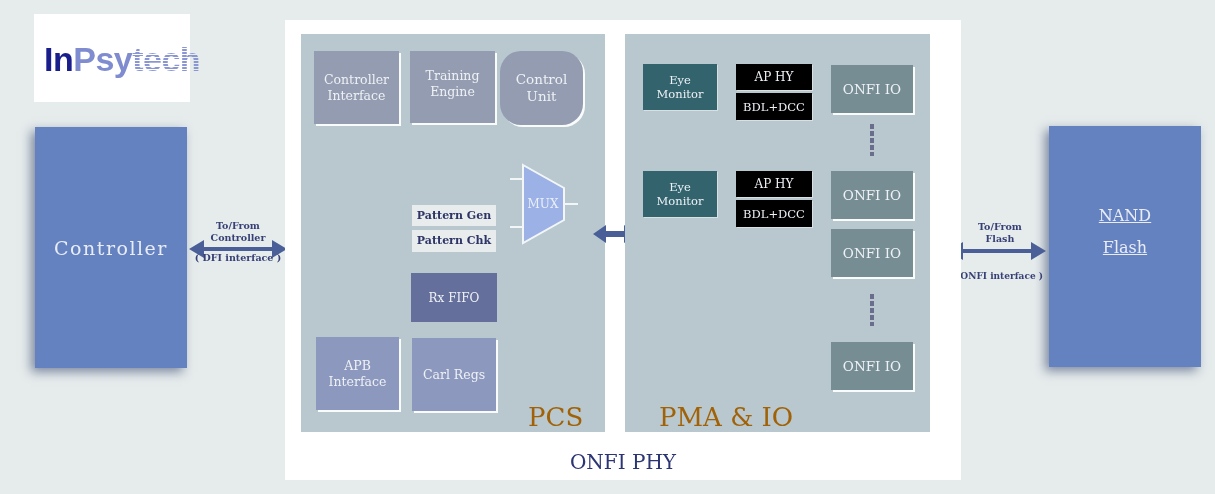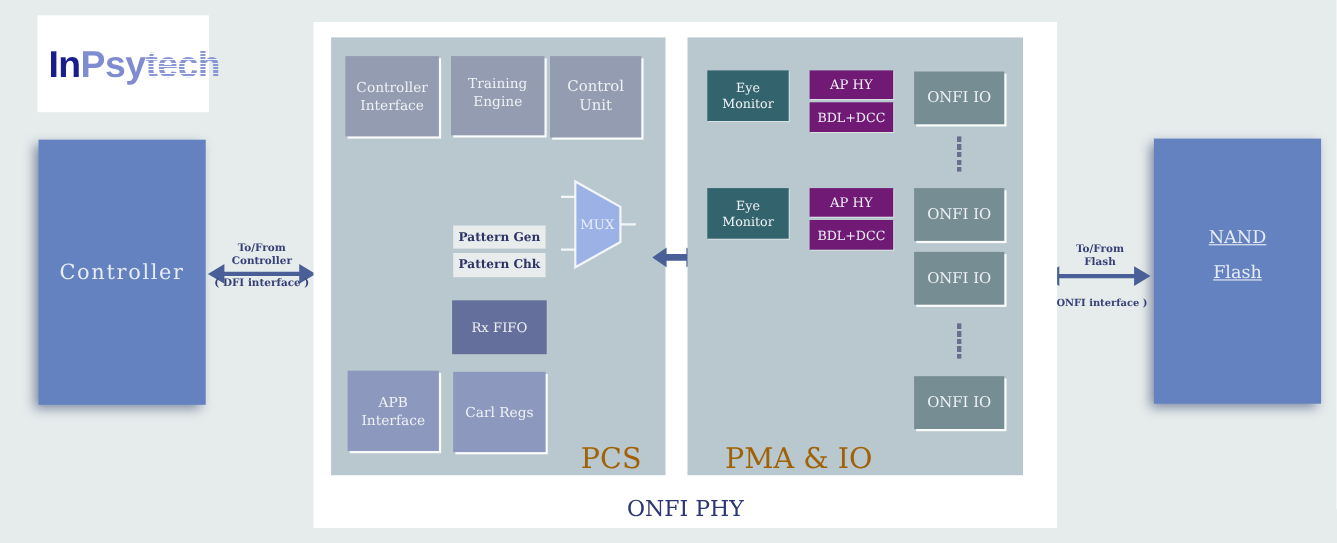--- a/index.html
+++ b/index.html
@@ -23,21 +23,21 @@
   .pcs { left:301px; top:34px; width:304px; height:398px; background:#b9c8ce; }
   .pma { left:625px; top:34px; width:305px; height:398px; background:#b9c8ce; }
 
   .box { display:flex; align-items:center; justify-content:center; text-align:center;
          color:#eef1f5; font-size:12.5px; line-height:16px; box-shadow:2px 2px 0 #fafcfc; }
   .gray { background:#939cb0; }
   .purple { background:#8c98be; }
   .rxfifo { background:#646f9b; box-shadow:none; }
   .light { background:#e8eced; color:#2e3566; font-weight:bold; font-size:11px; box-shadow:none; }
   .teal-dark { background:#33646e; box-shadow:1px 1px 0 #d8e0e2; }
-  .teal { background:#701a75; box-shadow:1px 1px 0 #d8e0e2; }
+  .teal { background:#000000; box-shadow:1px 1px 0 #d8e0e2; }
   .onfi { background:#768d93; font-size:13.5px; }
 
   .section-label { color:#a16207; font-size:26px; }
   .phy-title { left:285px; top:450px; width:676px; text-align:center; color:#2c3574;
                font-size:20px; font-weight:normal; }
   .arrow-label { color:#374076; font-weight:bold; font-size:9.5px; text-align:center; line-height:12px; }
   .dots { width:4px; background:repeating-linear-gradient(#6a6d8c 0 5px, transparent 5px 7px); }
 </style>
 </head>
 <body>
@@ -85,21 +85,21 @@
       <div>Controller</div>
       <div>Interface</div>
     </div>
 </div>
 <div class="abs box gray" style="left:410px;top:51px;width:85px;height:72px;">
   <div style="margin-top:-6px;">
       <div>Training</div>
       <div>Engine</div>
     </div>
 </div>
-<div class="abs box gray" style="left:500px;top:51px;width:83px;height:74px;font-size:13.5px;line-height:17px;">
+<div class="abs box gray" style="left:500px;top:51px;width:83px;height:74px;font-size:13.5px;line-height:17px;border-radius:21px;">
   <div>
       <div>Control</div>
       <div>Unit</div>
     </div>
 </div>
 
 <div class="abs box light" style="left:412px;top:205px;width:84px;height:21px;">Pattern Gen</div>
 <div class="abs box light" style="left:412px;top:230px;width:84px;height:22px;">Pattern Chk</div>
 
 <svg class="abs" style="left:508px;top:163px;" width="72" height="84">

